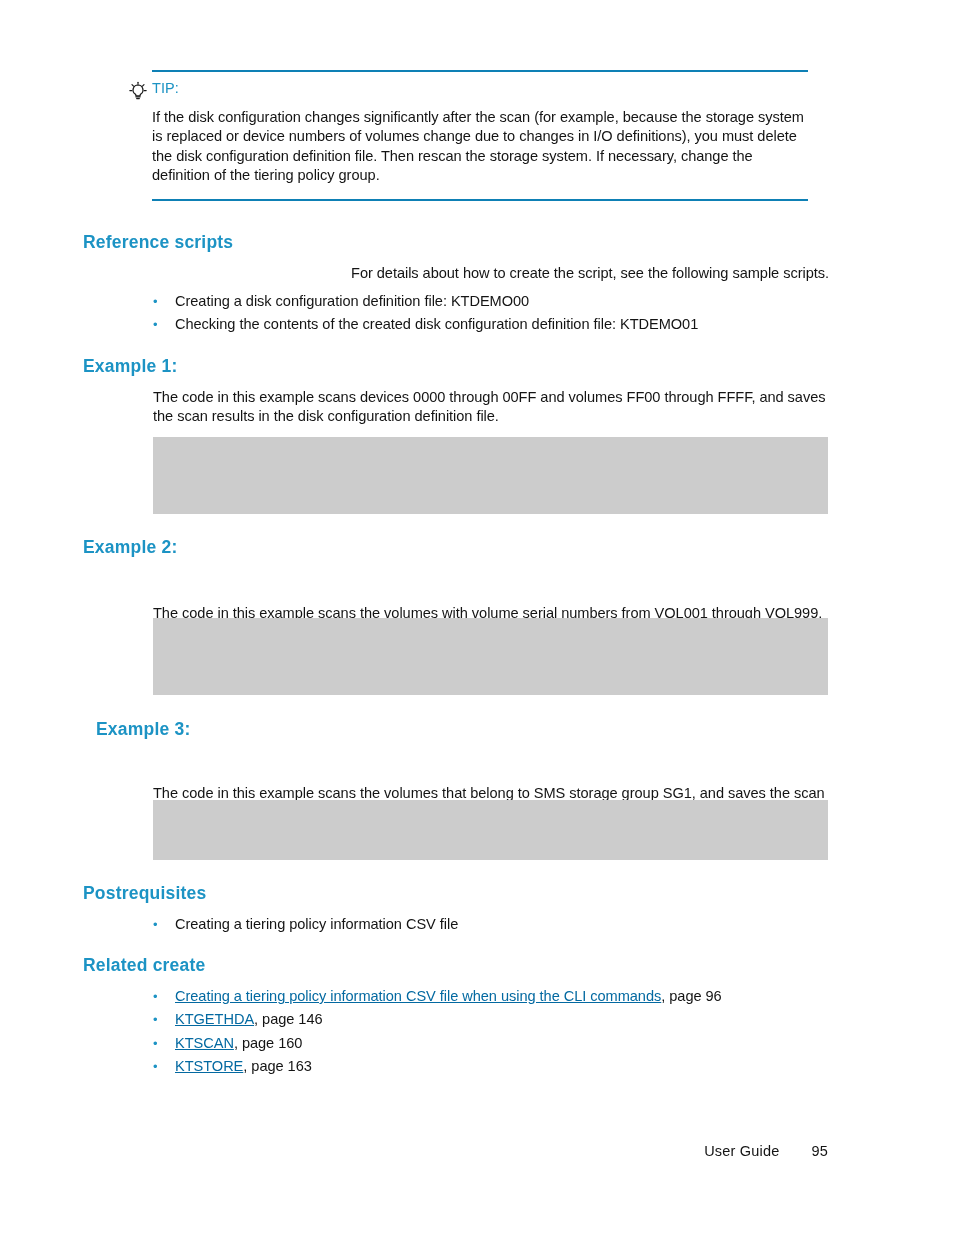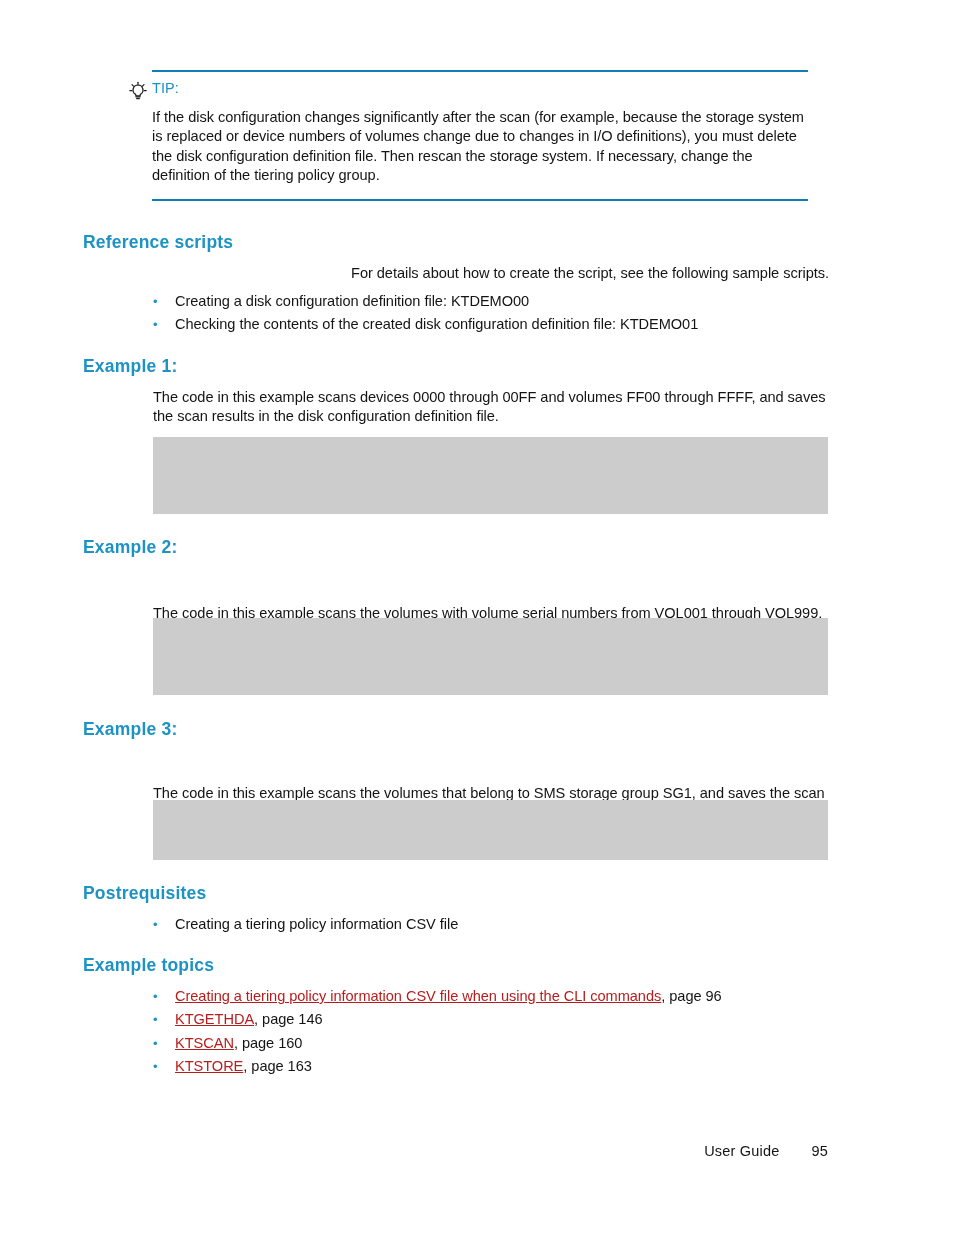--- a/index.html
+++ b/index.html
@@ -112,21 +112,21 @@
   .bullet-dot {
     flex: 0 0 22px;
     color: #1c93c4;
     font-size: 13px;
     line-height: 23.3px;
   }
   .bullet-text {
     flex: 1 1 auto;
   }
   .link {
-    color: #b91c1c;
+    color: #0369a1;
   }
 
   
   .code-block {
     position: absolute;
     left: 153px;
     width: 675px;
     background: #cccccc;
   }
 
@@ -200,36 +200,36 @@
   <div class="body-text" style="top:388px;">The code in this example scans devices 0000 through 00FF and volumes FF00 through FFFF, and saves the scan results in the disk configuration definition file.</div>
 
   <div class="code-block" style="top:437px; height:77px;"></div>
 
   <h2 class="section-heading" style="top:537px;">Example 2:</h2>
 
   <div class="body-text" style="top:569px;margin-top:35px;">The code in this example scans the volumes with volume serial numbers from VOL001 through VOL999, and saves the scan results in the disk configuration definition file.</div>
 
   <div class="code-block" style="top:618px; height:77px;"></div>
 
-  <h2 class="section-heading" style="top:719px;">Example 3:</h2>
+  <h2 class="section-heading" style="top:719px;margin-left:13px;">Example 3:</h2>
 
   <div class="body-text" style="top:784px;">The code in this example scans the volumes that belong to SMS storage group SG1, and saves the scan results in the disk configuration definition file.</div>
 
   <div class="code-block" style="top:800px; height:60px;"></div>
 
   <h2 class="section-heading" style="top:883px;">Postrequisites</h2>
 
   <div class="bullet-list" style="top:913px;">
     <div class="bullet-row">
       <span class="bullet-dot">•</span>
       <span class="bullet-text">Creating a tiering policy information CSV file</span>
     </div>
   </div>
 
-  <h2 class="section-heading" style="top:955px;">Example topics</h2>
+  <h2 class="section-heading" style="top:955px;">Related create</h2>
 
   <div class="bullet-list" style="top:985px;">
     <div class="bullet-row">
       <span class="bullet-dot">•</span>
       <span class="bullet-text"><a class="link" href="#">Creating a tiering policy information CSV file when using the CLI commands</a><span>, page 96</span></span>
     </div>
     <div class="bullet-row">
       <span class="bullet-dot">•</span>
       <span class="bullet-text"><a class="link" href="#">KTGETHDA</a><span>, page 146</span></span>
     </div>

